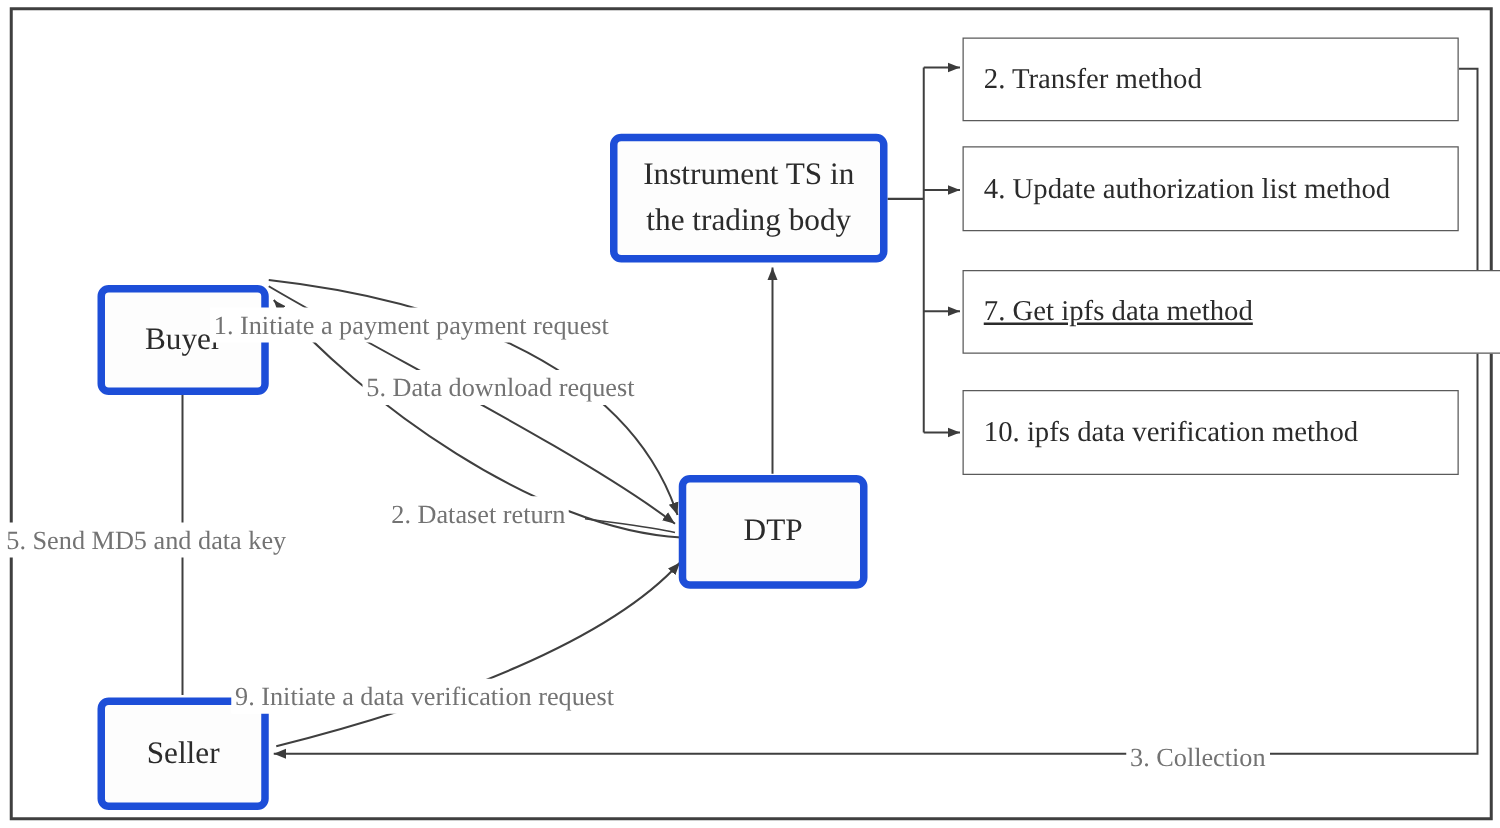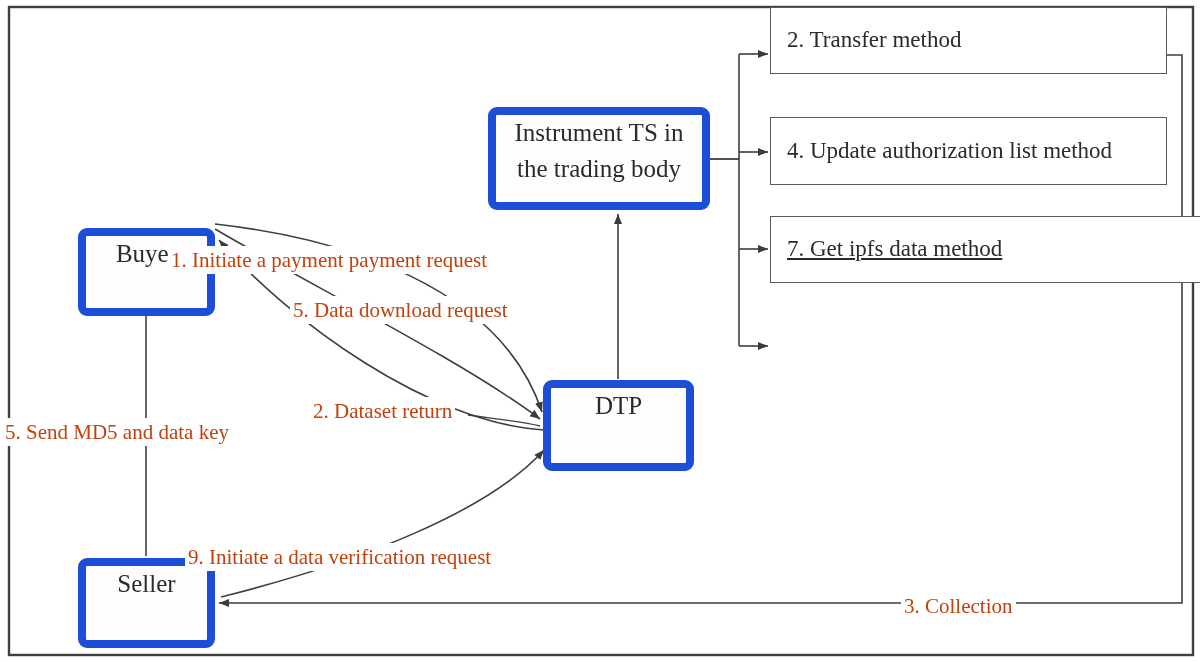--- a/index.html
+++ b/index.html
@@ -8,23 +8,23 @@
     width:1200px;height:662px;
     background:#ffffff;
     font-family:"Liberation Serif","DejaVu Serif",serif;
     color:#2b2b2b;
     overflow:hidden;
   }
   .stage svg{position:absolute;left:0;top:0;z-index:1;}
   .node{
     position:absolute;
     background:#fdfdfd;
-    border:8px solid #1d4ed8;
+    border:6px solid #1d4ed8;
     border-radius:9px;
-    display:flex;justify-content:center;
+    display:flex;align-items:center;justify-content:center;
     text-align:center;
     font-size:25px;
     line-height:1.45;
     z-index:2;
     box-sizing:border-box;
   }
   .method{
     position:absolute;
     background:#ffffff;
     border:1.6px solid #5a5a5a;
@@ -38,28 +38,28 @@
     box-sizing:border-box;
   }
   .edge-label{
     position:absolute;
     background:#ffffff;
     font-size:21px;
     line-height:1.25;
     padding:1px 3px;
     white-space:nowrap;
     z-index:3;
-    color:#c2410c;
+    color:#737373;
   }
   
   .buyer{left:78px;top:180px;width:137px;height:88px;margin-top:48px;}
   .seller{left:78px;top:558px;width:137px;height:90px;}
   .dtp{left:543px;top:380px;width:151px;height:91px;}
   .instrument{left:488px;top:107px;width:222px;height:103px;padding:0 10px;}
-  .m2{left:770px;top:7px;width:397px;height:67px;}
+  .m2{left:770px;top:30px;width:397px;height:67px;}
   .m4{left:770px;top:117px;width:397px;height:68px;}
   .m7{left:770px;top:216px;width:448px;height:67px;text-decoration:underline;}
   .m10{left:770px;top:312px;width:397px;height:68px;}
   
   .l1{left:168px;top:246px;}
   .l6{left:290px;top:296px;}
   .l8{left:310px;top:397px;}
   .l5{left:2px;top:418px;}
   .l9{left:185px;top:543px;}
   .l3{left:901px;top:592px;}
@@ -120,20 +120,23 @@
 
   <div class="method m2">
     <span>2. Transfer method</span>
   </div>
   <div class="method m4">
     <span>4. Update authorization list method</span>
   </div>
   <div class="method m7">
     <span>7. Get ipfs data method</span>
   </div>
+  <div class="method m10">
+    <span>10. ipfs data verification method</span>
+  </div>
 
   <div class="edge-label l1">1. Initiate a payment payment request</div>
   <div class="edge-label l6">5. Data download request</div>
   <div class="edge-label l8">2. Dataset return</div>
   <div class="edge-label l5">5. Send MD5 and data key</div>
   <div class="edge-label l9">9. Initiate a data verification request</div>
   <div class="edge-label l3">3. Collection</div>
 
 </div>
 

